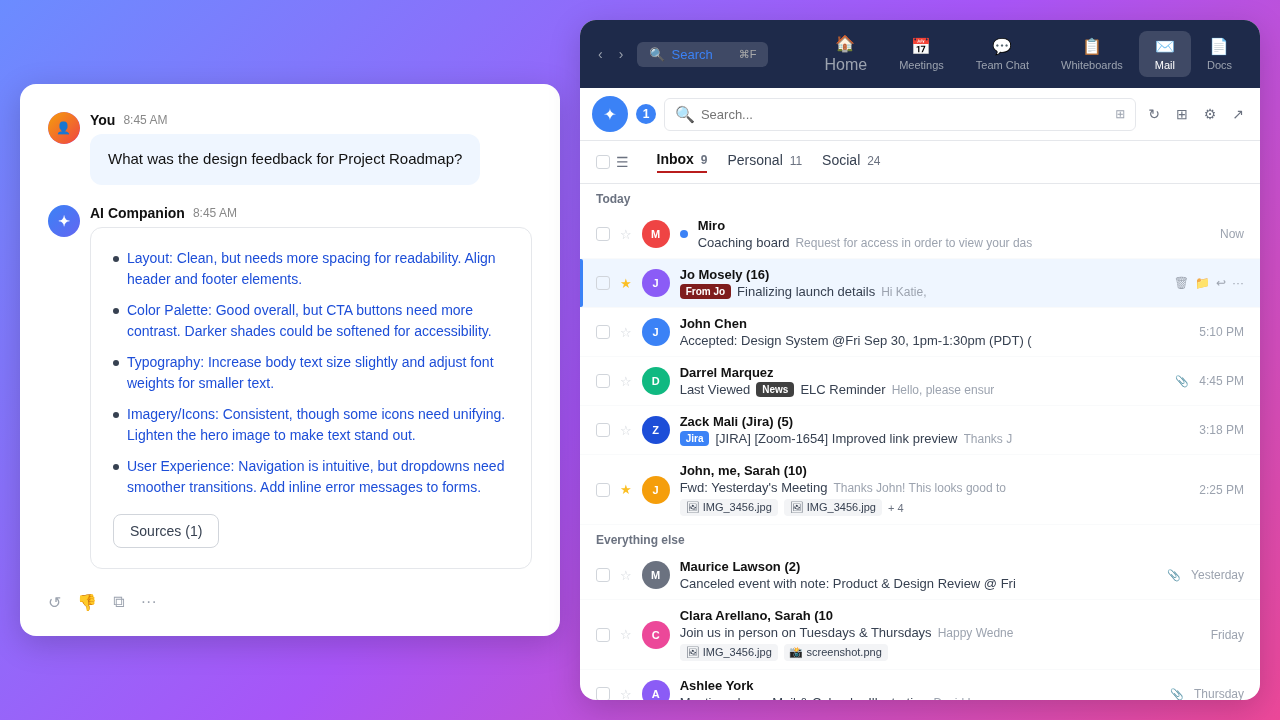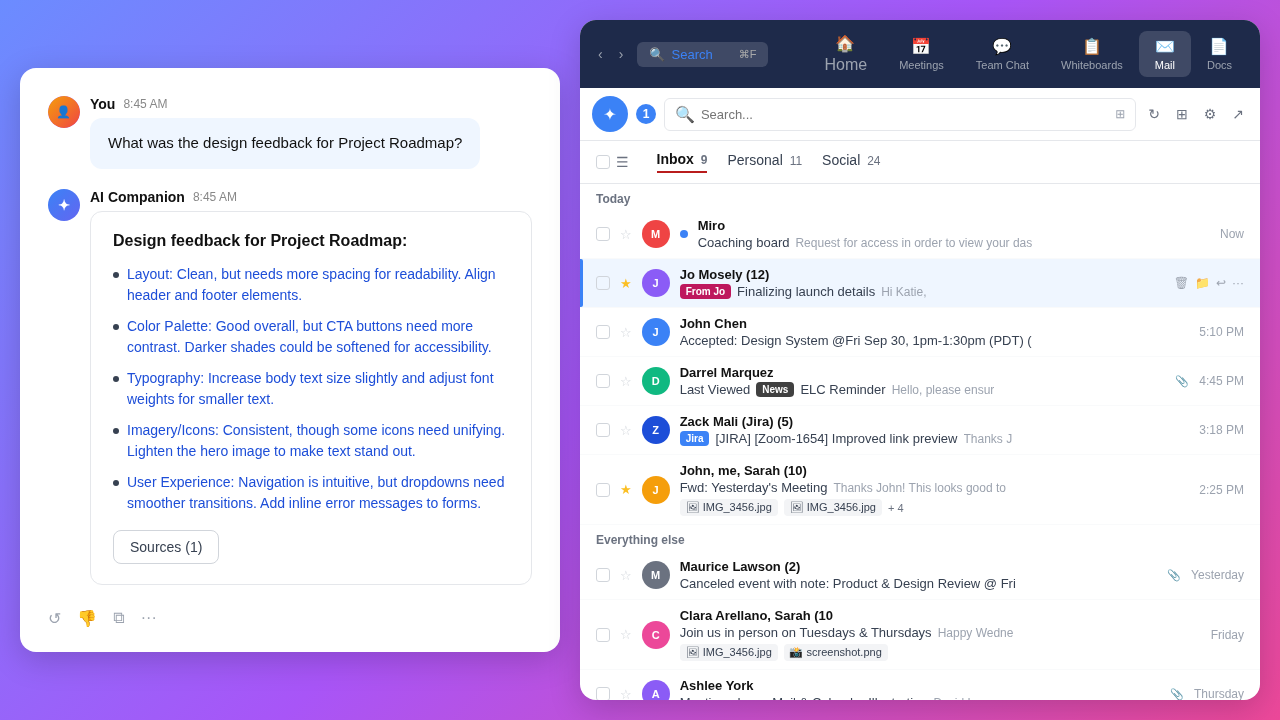--- a/index.html
+++ b/index.html
@@ -417,21 +417,21 @@
 
     .tag {
       font-size: 10px;
       padding: 2px 6px;
       border-radius: 4px;
       font-weight: 600;
       flex-shrink: 0;
     }
 
     .tag-purple {
-      background: #be185d;
+      background: #7f1d1d;
       color: white;
     }
 
     .tag-green {
       background: #404040;
       color: white;
     }
 
     .tag-blue {
       background: #3b82f6;
@@ -517,21 +517,20 @@
   <div class="user-message-row">
     <div class="ai-avatar">
       <div class="ai-avatar-inner">✦</div>
     </div>
     <div class="message-meta" style="flex:1">
       <div class="sender-info">
         <span class="sender-name">AI Companion</span>
         <span class="message-time">8:45 AM</span>
       </div>
       <div class="ai-response">
-        <div class="ai-response-title">Design feedback for Project Roadmap:</div>
         <ul class="feedback-list">
           <li>
             <span class="bullet"></span>
             <span>Layout: Clean, but needs more spacing for readability. Align header and footer elements.</span>
           </li>
           <li>
             <span class="bullet"></span>
             <span>Color Palette: Good overall, but CTA buttons need more contrast. Darker shades could be softened for accessibility.</span>
           </li>
           <li>
@@ -651,21 +650,21 @@
       </div>
       <span class="email-time">Now</span>
     </div>
 
     <div class="email-row active-row">
       <div class="active-indicator"></div>
       <div class="email-checkbox"></div>
       <span class="email-star">★</span>
       <div class="sender-avatar" style="background:#8b5cf6;">J</div>
       <div class="email-main">
-        <span class="email-sender-name">Jo Mosely (12)</span>
+        <span class="email-sender-name">Jo Mosely (16)</span>
         <div class="email-subject-row">
           <span class="tag tag-purple">From Jo</span>
           <span class="email-subject">Finalizing launch details</span>
           <span class="email-preview">Hi Katie,</span>
         </div>
       </div>
       <div class="action-icons-row">
         <span class="mini-icon">🗑</span>
         <span class="mini-icon">📁</span>
         <span class="mini-icon">↩</span>

